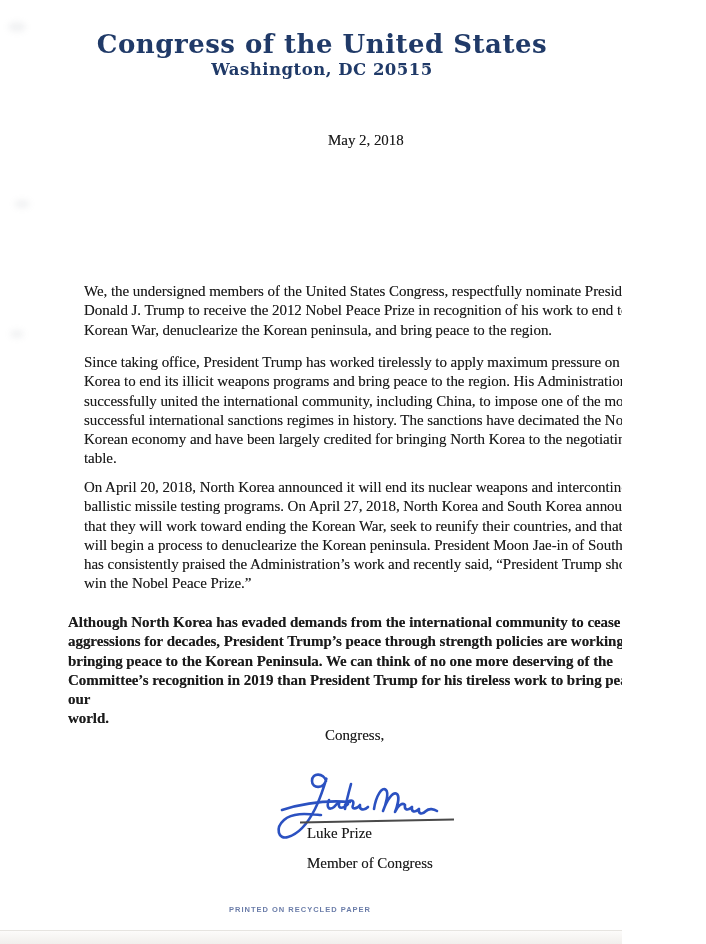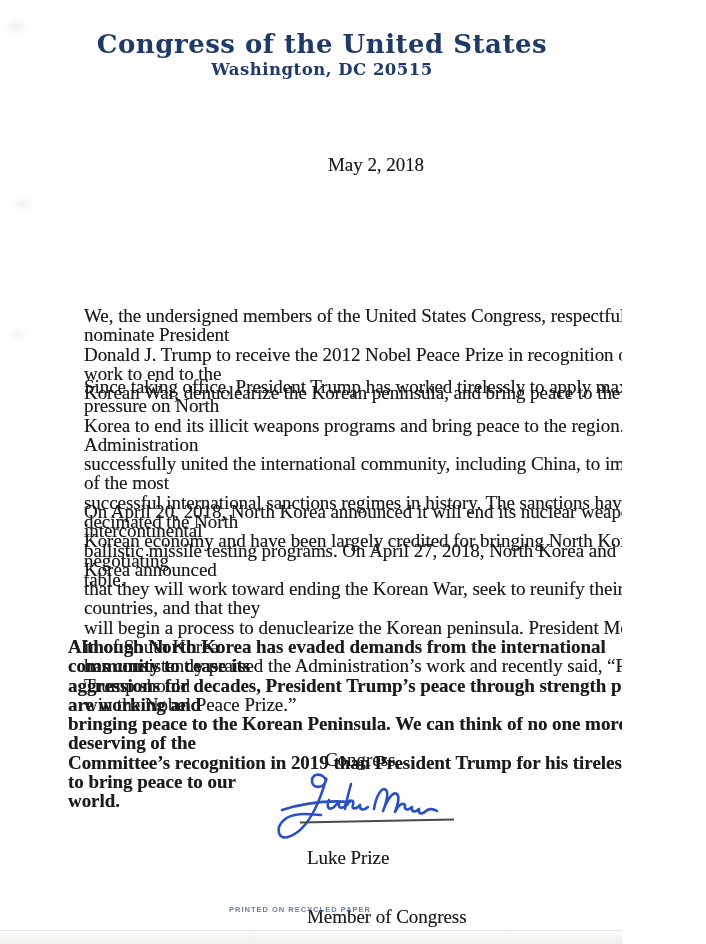--- a/index.html
+++ b/index.html
@@ -29,37 +29,36 @@
   }
   .letterhead .line2 {
     font-size: 16.5px;
     letter-spacing: 0.5px;
     line-height: 20px;
     margin-top: 2px;
   }
   
   .txt {
     position: absolute;
-    font-size: 19px;
+    font-size: 15px;
     line-height: 19.3px;
     letter-spacing: -0.05px;
     white-space: pre-line;
     text-shadow: 0 0 0.4px rgba(0,0,0,0.45);
-    margin-top: 24px;
   }
   .date      { left: 328px; top: 131px; }
   .recipient { left: 84px;  top: 160px; width: 420px; }
   .salutation{ left: 84px;  top: 246px; width: 610px; }
   .para1     { left: 84px;  top: 282px; width: 610px; }
   .para2     { left: 84px;  top: 353px; width: 610px; }
   .para3     { left: 84px;  top: 478px; width: 610px; }
   .para4     { left: 68px;  top: 613px; width: 610px; font-weight: bold; }
   .sincerely { left: 325px; top: 726px; }
   .signer-name  { left: 307px; top: 824px; }
-  .signer-title { left: 307px; top: 883px; }
+  .signer-title { left: 307px; top: 854px; }
   
   .signature-svg {
     position: absolute;
     left: 274px; top: 772px;
     width: 168px; height: 76px;
   }
   .sig-underline {
     position: absolute;
     left: 300px; top: 820px;
     width: 154px; height: 1.5px;

